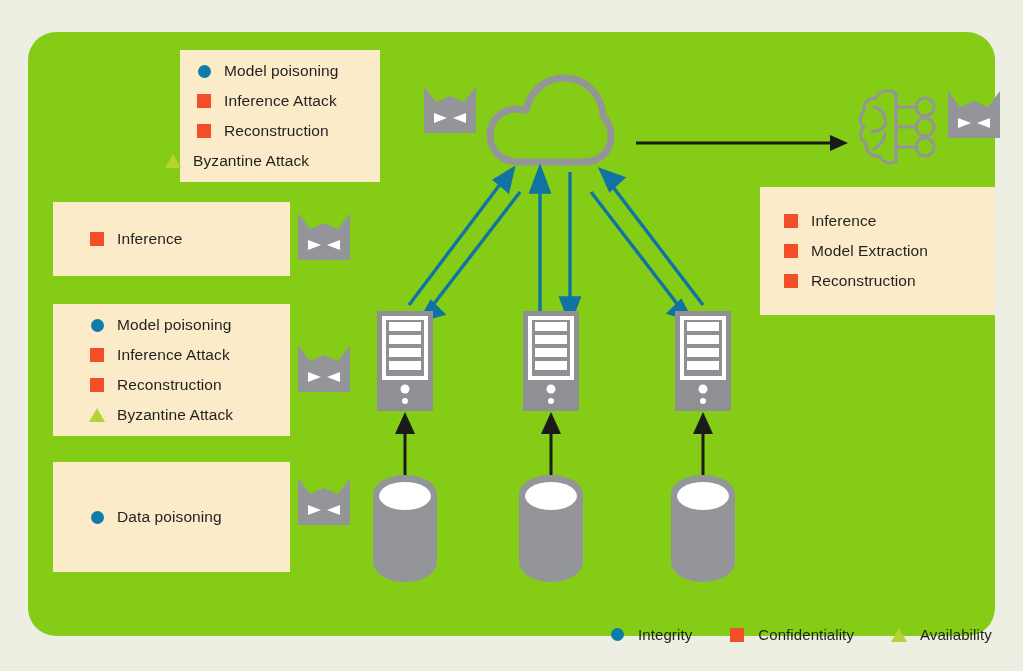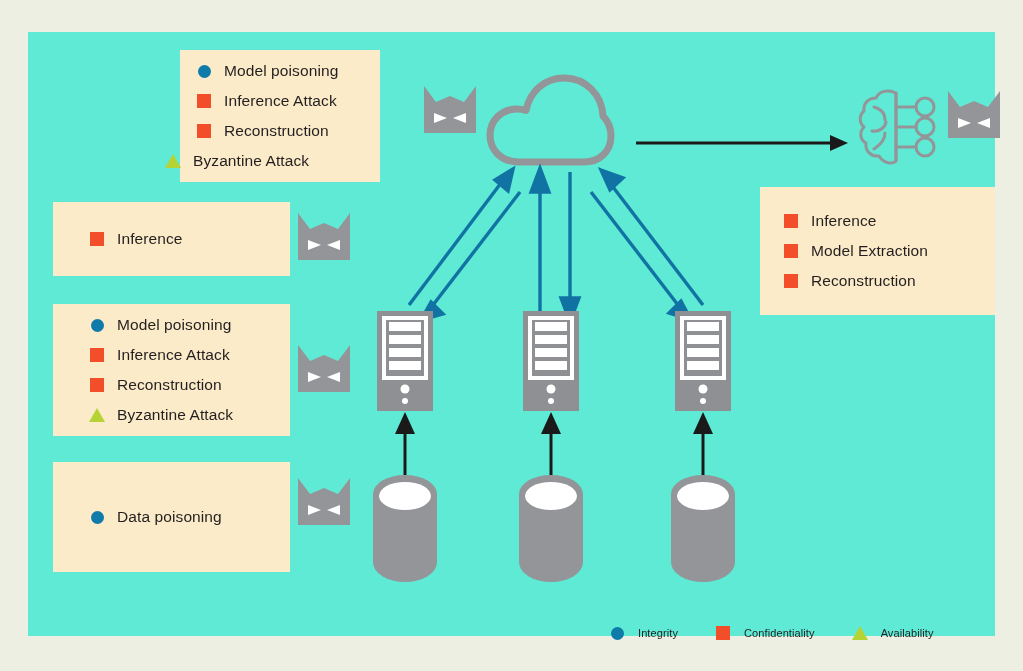--- a/index.html
+++ b/index.html
@@ -13,21 +13,22 @@
     background: #ecefe2;
     font-family: "Liberation Sans", sans-serif;
     overflow: hidden;
   }
   #canvas {
     position: absolute;
     left: 28px;
     top: 32px;
     width: 967px;
     height: 604px;
-    background: #5eead4;
+    background: #84cc16;
+    border-radius: 28px;
   }
 
   
   .banner {
     position: absolute;
     display: block;
   }
   .banner-shape {
     position: absolute;
     left: 0; top: 0;
@@ -88,21 +89,21 @@
     left: 578px;
     top: 594px;
     display: flex;
     align-items: center;
   }
   #legend .legend-item {
     display: flex;
     align-items: center;
     margin-right: 34px;
   }
-  #legend .lbl { padding-left: 10px; font-size: 11px; }
+  #legend .lbl { padding-left: 10px; font-size: 15px; }
 
   svg { display: block; overflow: visible; }
   .icon-wrap { position: absolute; }
 </style>
 </head>
 <body>
 
 <div id="canvas">
 
   <div class="banner" style="left:152px; top:18px; width:200px; height:132px;">

